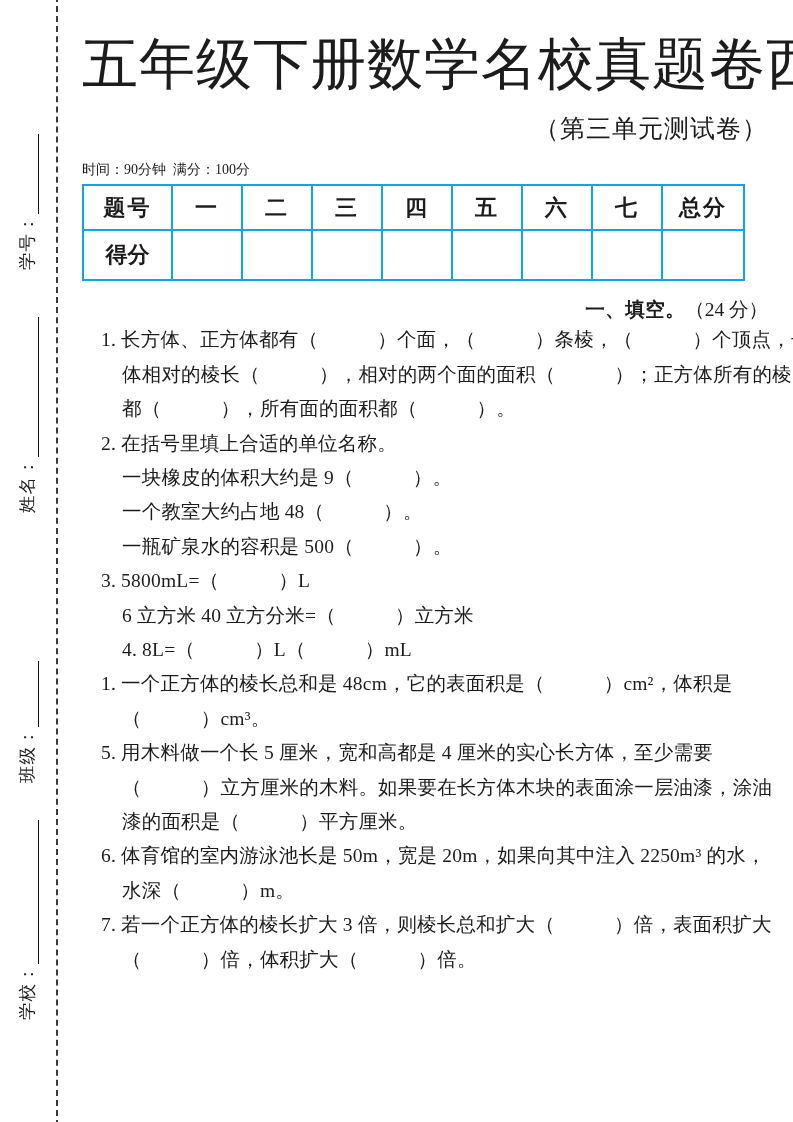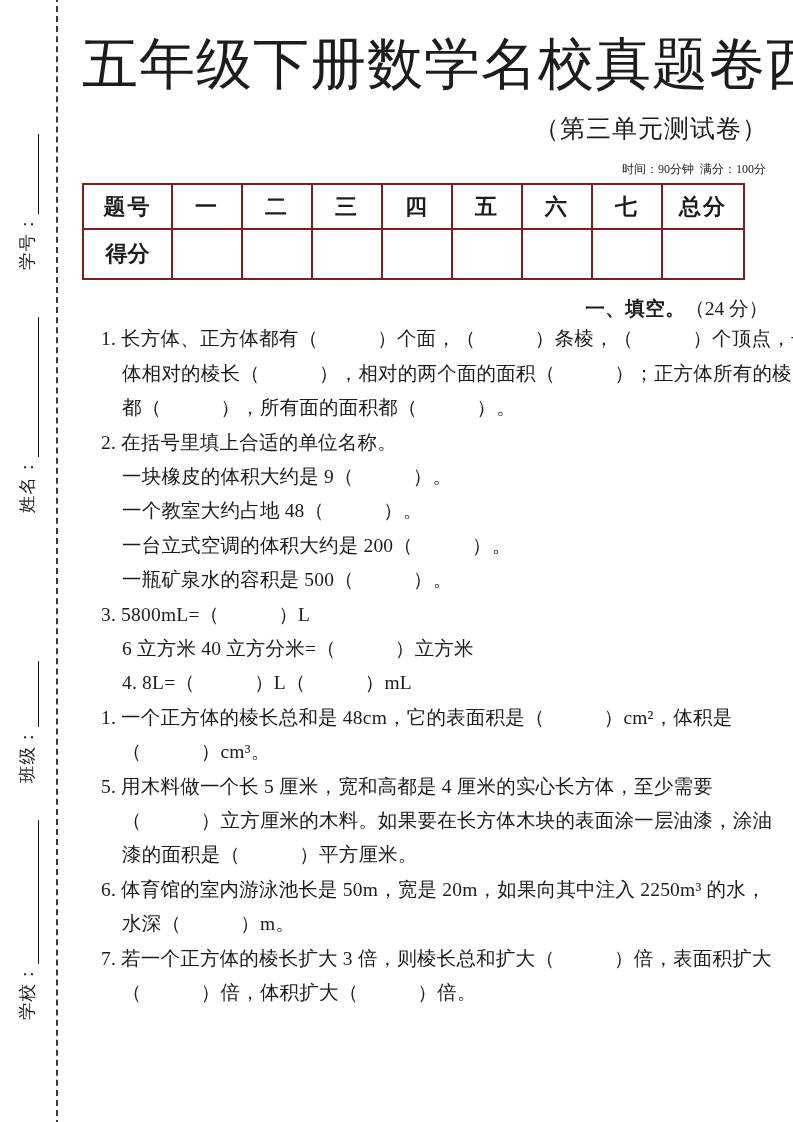--- a/index.html
+++ b/index.html
@@ -33,31 +33,31 @@
   .title {
     margin-top: 32px; text-align: right;
     font-size: 56px; line-height: 1.15; letter-spacing: 1px;
     white-space: nowrap;
   }
   .subtitle {
     margin-top: 16px; text-align: right;
     font-size: 25px; letter-spacing: 1px;
   }
   .meta {
-    margin-top: 16px; text-align: right;
-    font-size: 12px; white-space: pre; padding-right: 2px;
+    margin-top: 16px; 
+    font-size: 14px; white-space: pre; padding-right: 2px;
   }
   
   table.score {
     margin-top: 5px; width: 663px;
     border-collapse: collapse; table-layout: fixed;
     font-size: 22px;
   }
   table.score td {
-    border: 2px solid #7f1d1d; text-align: center; padding: 0;
+    border: 2px solid #0ea5e9; text-align: center; padding: 0;
   }
   table.score tr.r1 td { height: 43px; font-weight: 600; letter-spacing: 2px; }
   table.score tr.r2 td { height: 48px; }
   table.score td.lab { font-weight: 700; }
   col.c-first { width: 89px; }
   col.c-num   { width: 70px; }
   col.c-last  { width: auto; }
 
   
   .section-head { margin-top: 15px; font-size: 19.5px; white-space: pre; text-align: right; }
@@ -139,21 +139,20 @@
       </table>
 
     <div class="section-head"><span class="bold">一、填空。</span><span>（24 分）</span></div>
 
     <div class="qline ind0">1. 长方体、正方体都有（　　　）个面，（　　　）条棱，（　　　）个顶点，长方</div>
     <div class="qline ind1">体相对的棱长（　　　），相对的两个面的面积（　　　）；正方体所有的棱</div>
     <div class="qline ind1">都（　　　），所有面的面积都（　　　）。</div>
     <div class="qline ind0">2. 在括号里填上合适的单位名称。</div>
     <div class="qline ind1">一块橡皮的体积大约是 9（　　　）。</div>
     <div class="qline ind1">一个教室大约占地 48（　　　）。</div>
-    <div class="qline ind1">一台立式空调的体积大约是 200（　　　）。</div>
     <div class="qline ind1">一瓶矿泉水的容积是 500（　　　）。</div>
     <div class="qline ind0">3. 5800mL=（　　　）L</div>
     <div class="qline ind1">6 立方米 40 立方分米=（　　　）立方米</div>
     <div class="qline ind1">4. 8L=（　　　）L（　　　）mL</div>
     <div class="qline ind0">1. 一个正方体的棱长总和是 48cm，它的表面积是（　　　）cm²，体积是</div>
     <div class="qline ind1">（　　　）cm³。</div>
     <div class="qline ind0">5. 用木料做一个长 5 厘米，宽和高都是 4 厘米的实心长方体，至少需要</div>
     <div class="qline ind1">（　　　）立方厘米的木料。如果要在长方体木块的表面涂一层油漆，涂油</div>
     <div class="qline ind1">漆的面积是（　　　）平方厘米。</div>
     <div class="qline ind0">6. 体育馆的室内游泳池长是 50m，宽是 20m，如果向其中注入 2250m³ 的水，</div>

